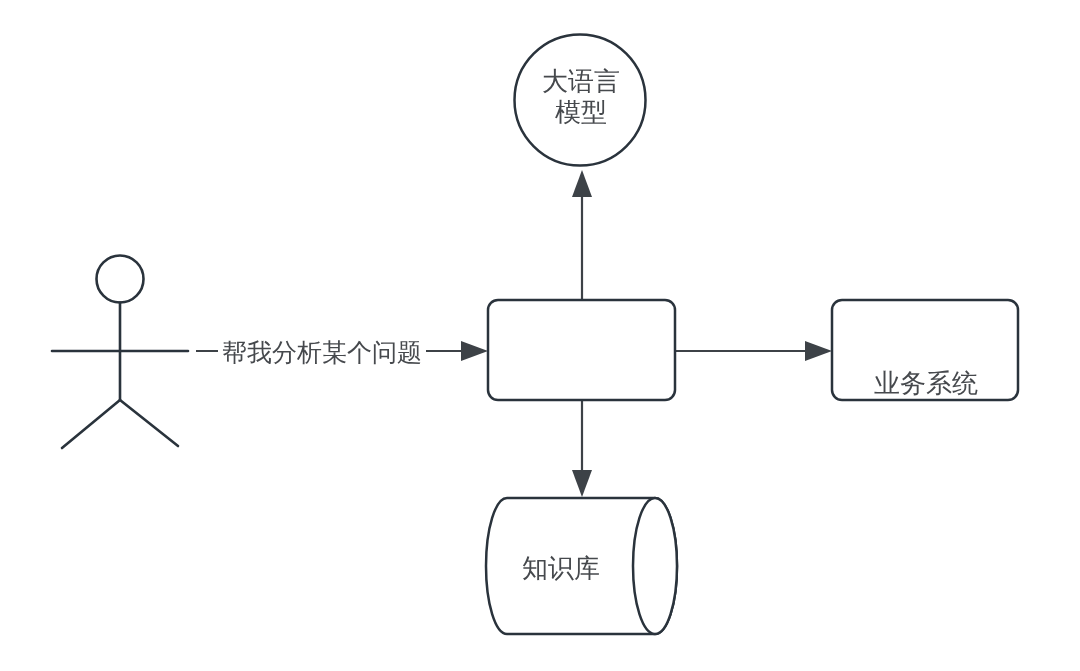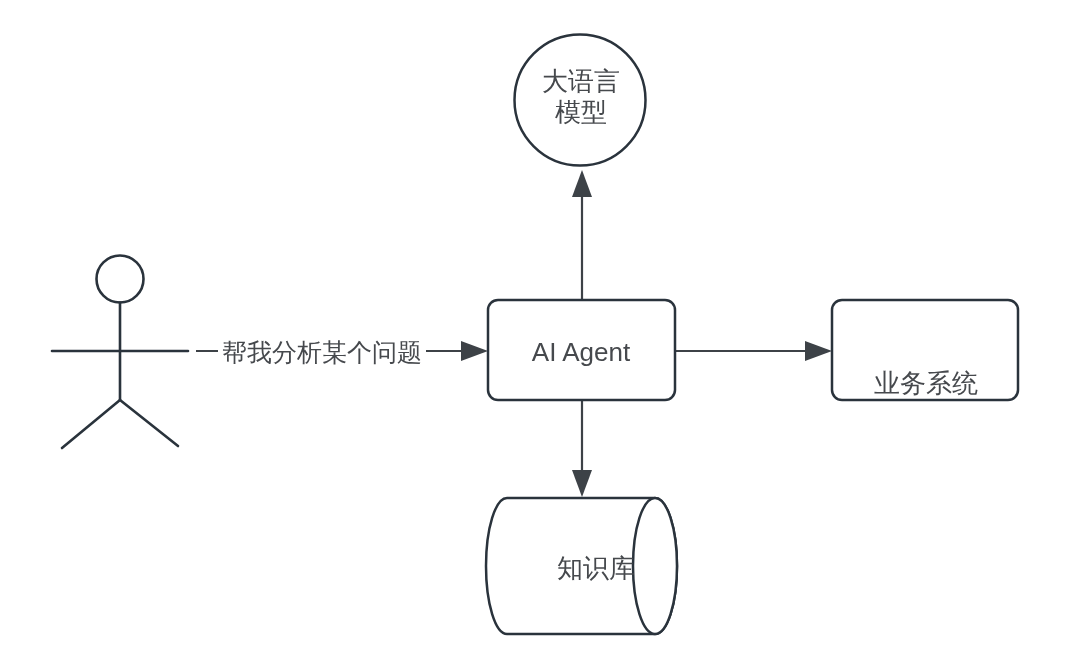--- a/index.html
+++ b/index.html
@@ -104,18 +104,17 @@
     </g>
   </svg>
 
   <div class="label" style="left:581px; top:97px;">
     <div>大语言</div>
     <div>模型</div>
   </div>
 
   <div class="label edge-label" style="left:322px; top:352px;">帮我分析某个问题</div>
 
-  <div class="label" style="left:581px; top:352px;">AI Agent</div>
 
   <div class="label" style="left:926px; top:352px;margin-top:31px;">业务系统</div>
 
-  <div class="label" style="left:561px; top:568px;margin-left:35px;">知识库</div>
+  <div class="label" style="left:561px; top:568px;">知识库</div>
 </div>
 
 </body></html>

